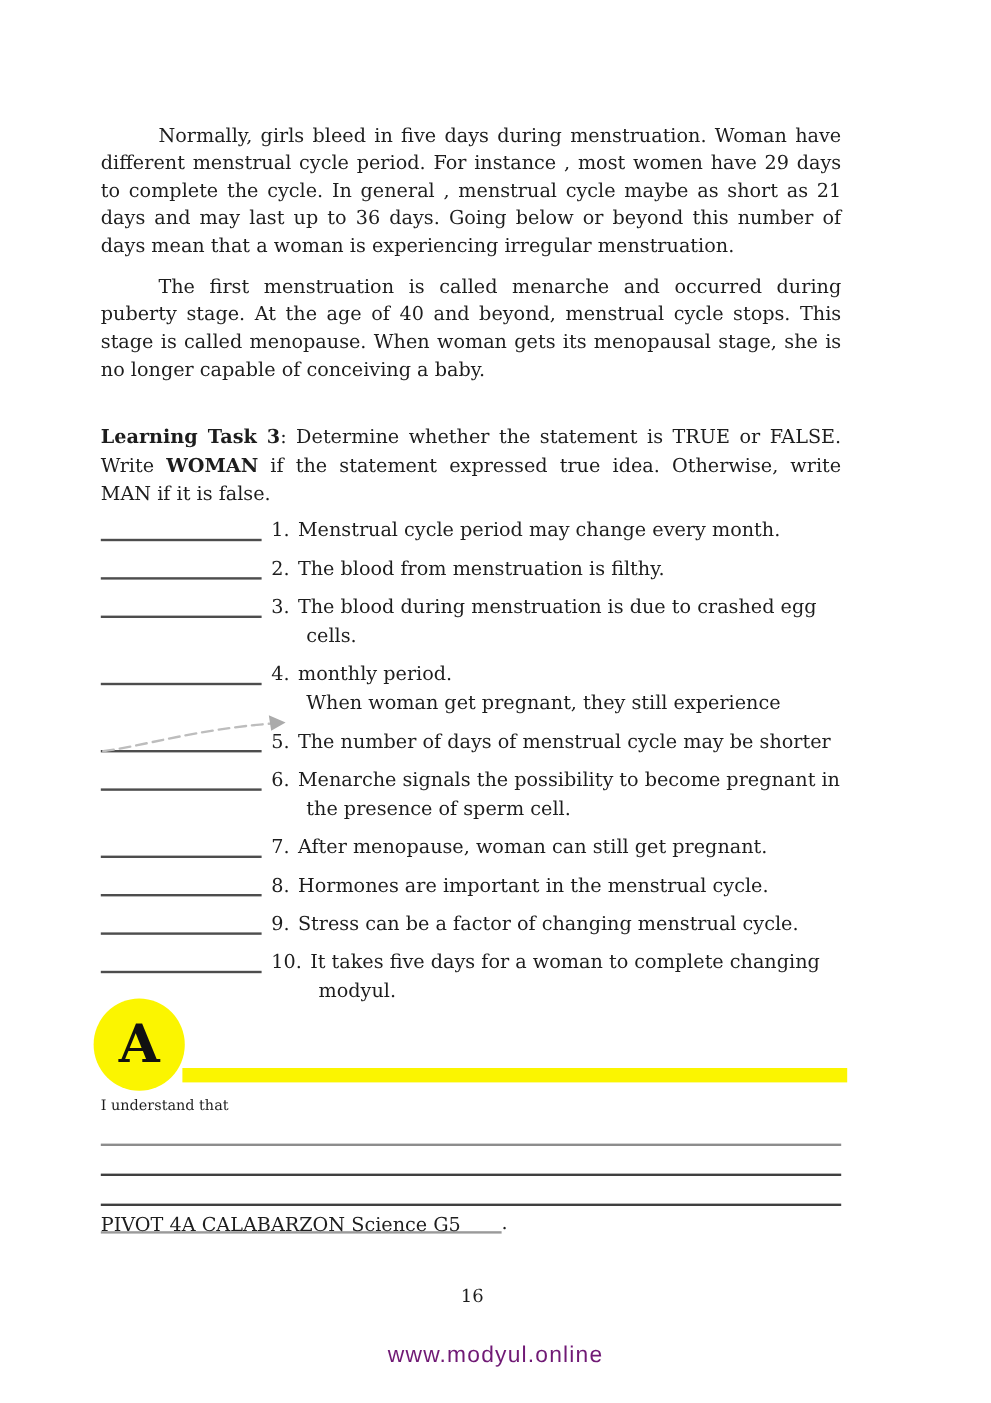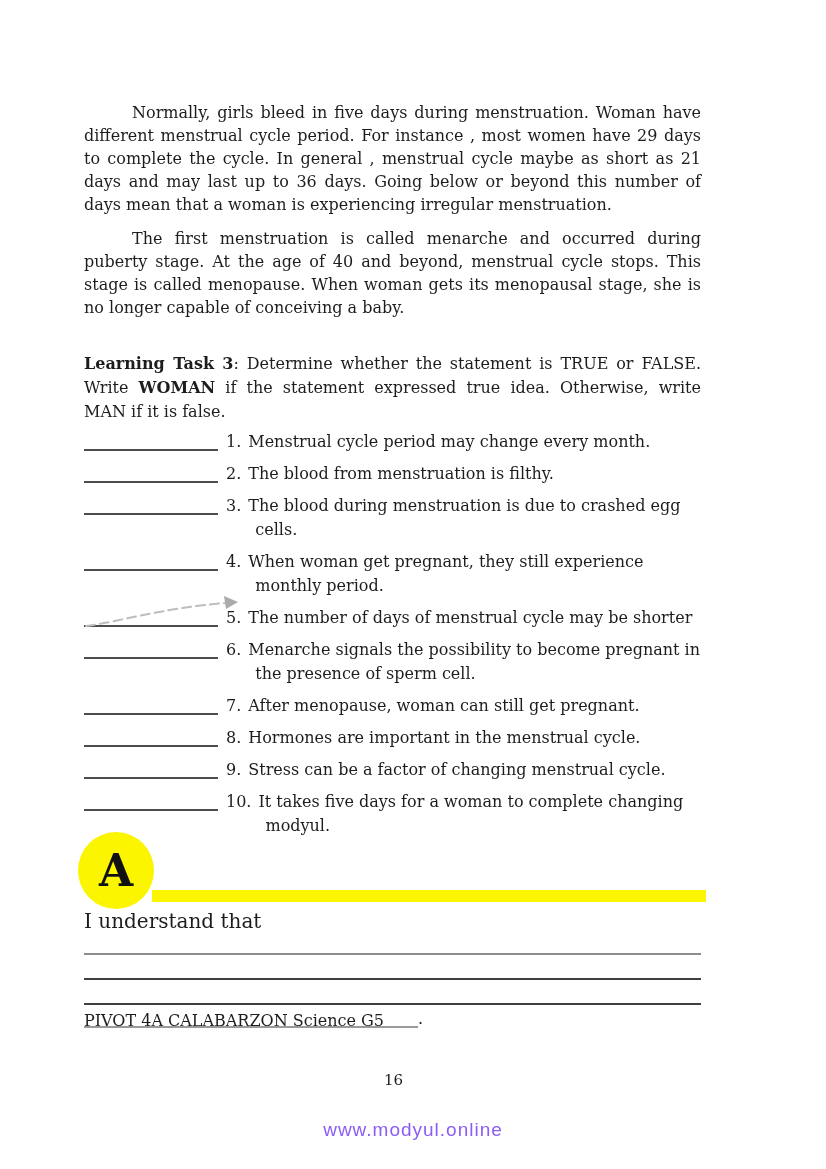--- a/index.html
+++ b/index.html
@@ -24,21 +24,21 @@
   .num { margin-right:7px; white-space:pre; }
   .itext { flex:1; }
   .itext div:nth-child(n+2) { padding-left:7px; }
   .pencil { position:absolute; left:84px; top:592px; pointer-events:none; }
   .marker-circle {
     position:absolute; left:78px; top:832px; width:76px; height:77px;
     border-radius:50%; display:flex; align-items:center; justify-content:center;
   }
   .marker-circle span { font-weight:bold; font-size:44px; color:#111; line-height:1; }
   .marker-bar { position:absolute; left:152px; top:890px; width:554px; height:12px; }
-  .understand { position:absolute; left:84px; top:910px; font-size:20px; line-height:23px; }
+  .understand { position:absolute; left:84px; top:910px; font-size:12px; line-height:23px; }
   .answer-lines { position:absolute; left:84px; top:930px; width:617px; font-size:16px; }
   .aline { height:23px; border-bottom:2px solid #3f3f3f; }
   .aline.light { border-color:#8d8d8d; }
   .short-row { height:23px; white-space:nowrap; }
   .aline-short {
     display:inline-block; width:334px; height:21px;
     border-bottom:2px solid #9a9a9a; vertical-align:bottom;
   }
   .period { font-size:16px; }
   .footer-book { position:absolute; left:84px; top:1011px; font-size:16px; }
@@ -80,22 +80,22 @@
         <span class="num">3.</span>
         <div class="itext">
           <div>The blood during menstruation is due to crashed egg</div>
           <div>cells.</div>
         </div>
       </div>
       <div class="item">
         <span class="blank"></span>
         <span class="num">4.</span>
         <div class="itext">
+          <div>monthly period.</div>
           <div>When woman get pregnant, they still experience</div>
-          <div>monthly period.</div>
         </div>
       </div>
       <div class="item">
         <span class="blank"></span>
         <span class="num">5.</span>
         <div class="itext">
           <div>The number of days of menstrual cycle may be shorter</div>
         </div>
       </div>
       <div class="item">
@@ -154,15 +154,15 @@
     <div class="aline"></div>
     <div class="aline"></div>
     <div class="short-row">
       <span class="aline-short"></span><span class="period">.</span>
     </div>
   </div>
 
   <div class="footer-book">PIVOT 4A CALABARZON Science G5</div>
   <div class="footer-page">16</div>
 
-  <div class="watermark" style="color: #8b5cf6;">www.modyul.online</div>
+  <div class="watermark" style="color: #701a75;">www.modyul.online</div>
 
 </div>
 
 </body></html>

